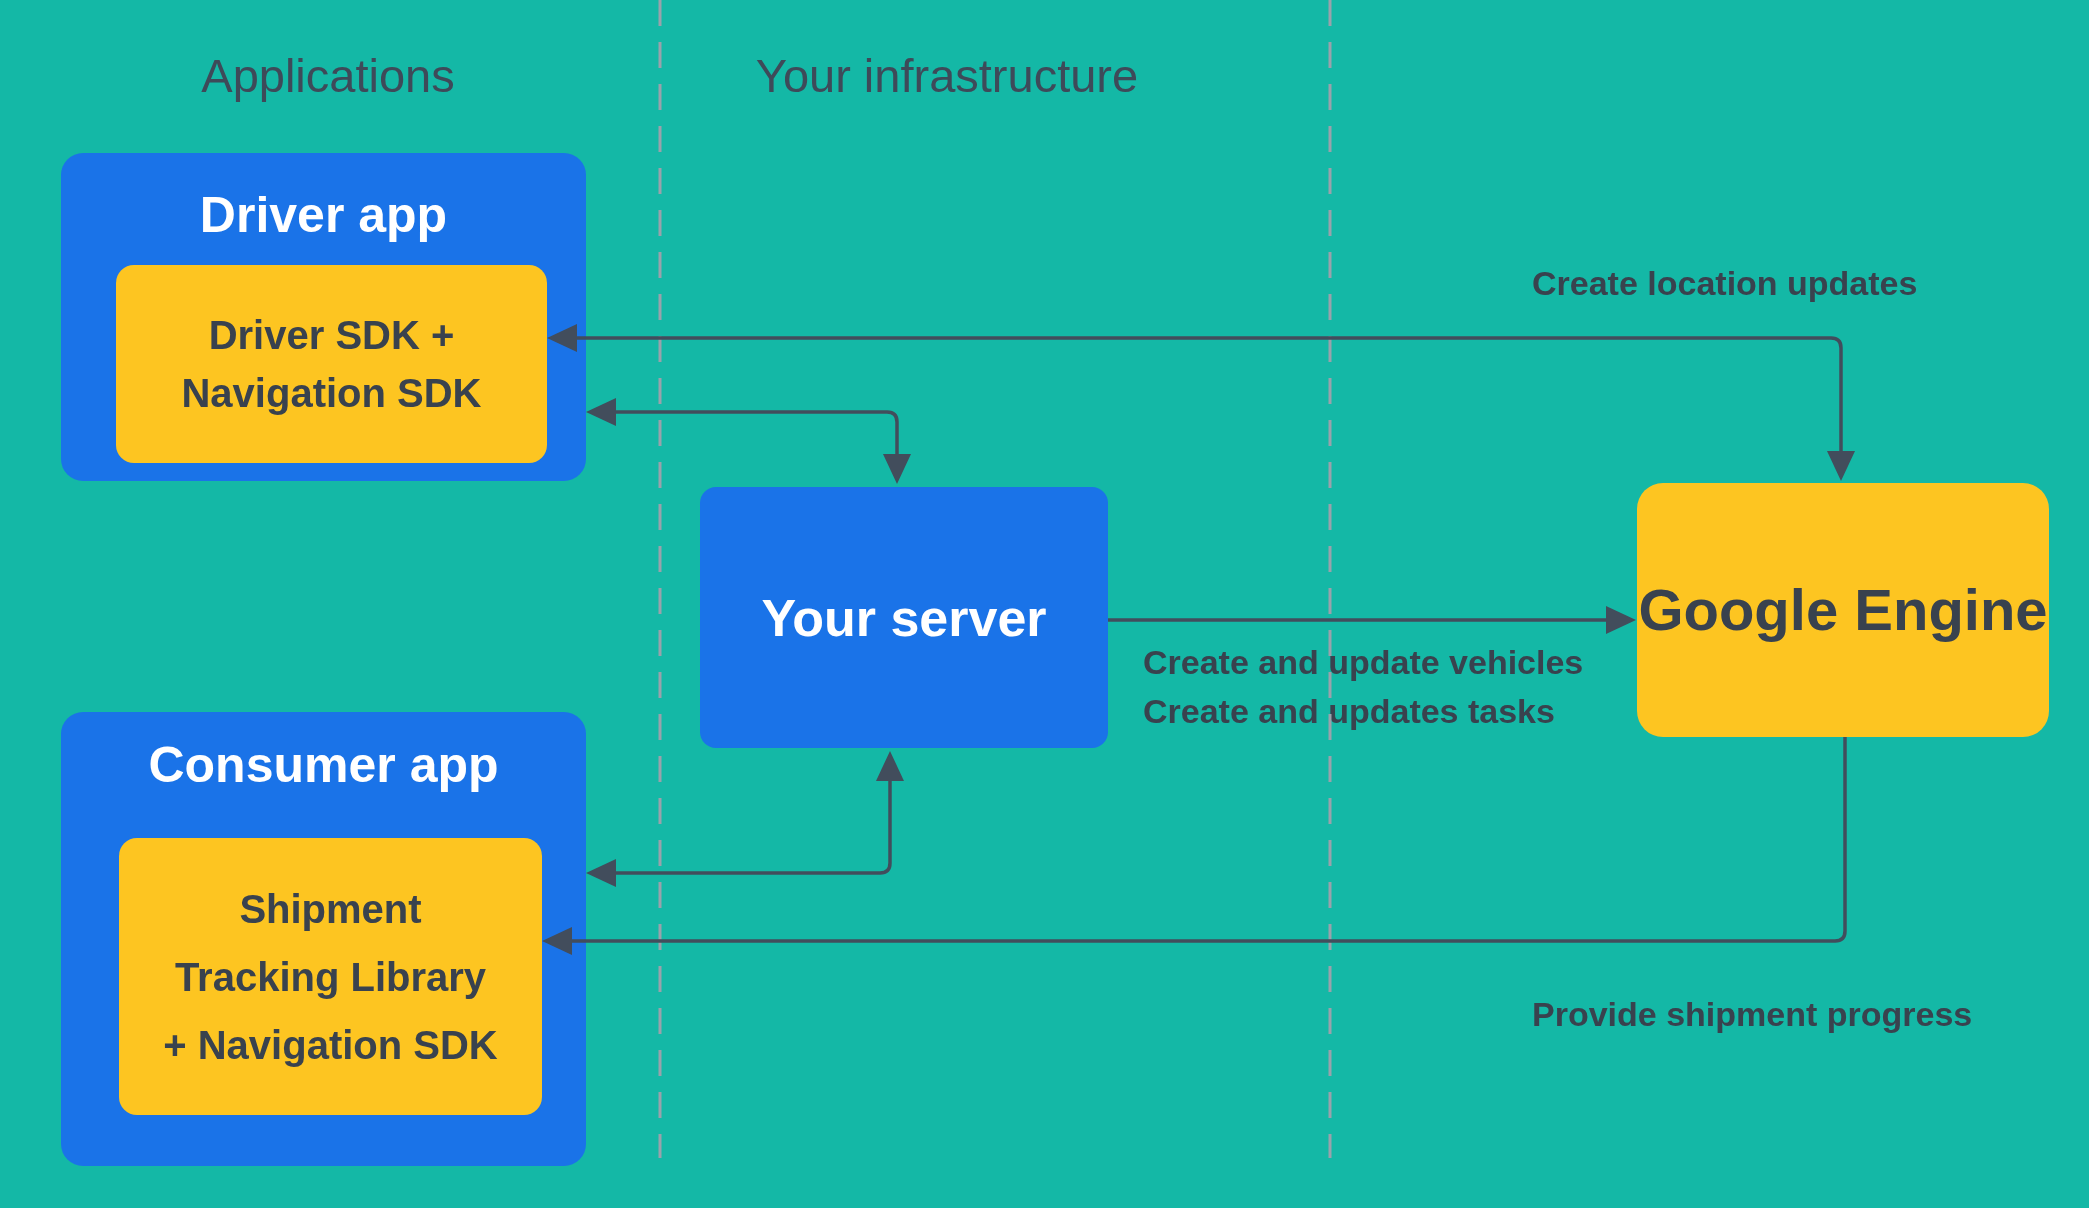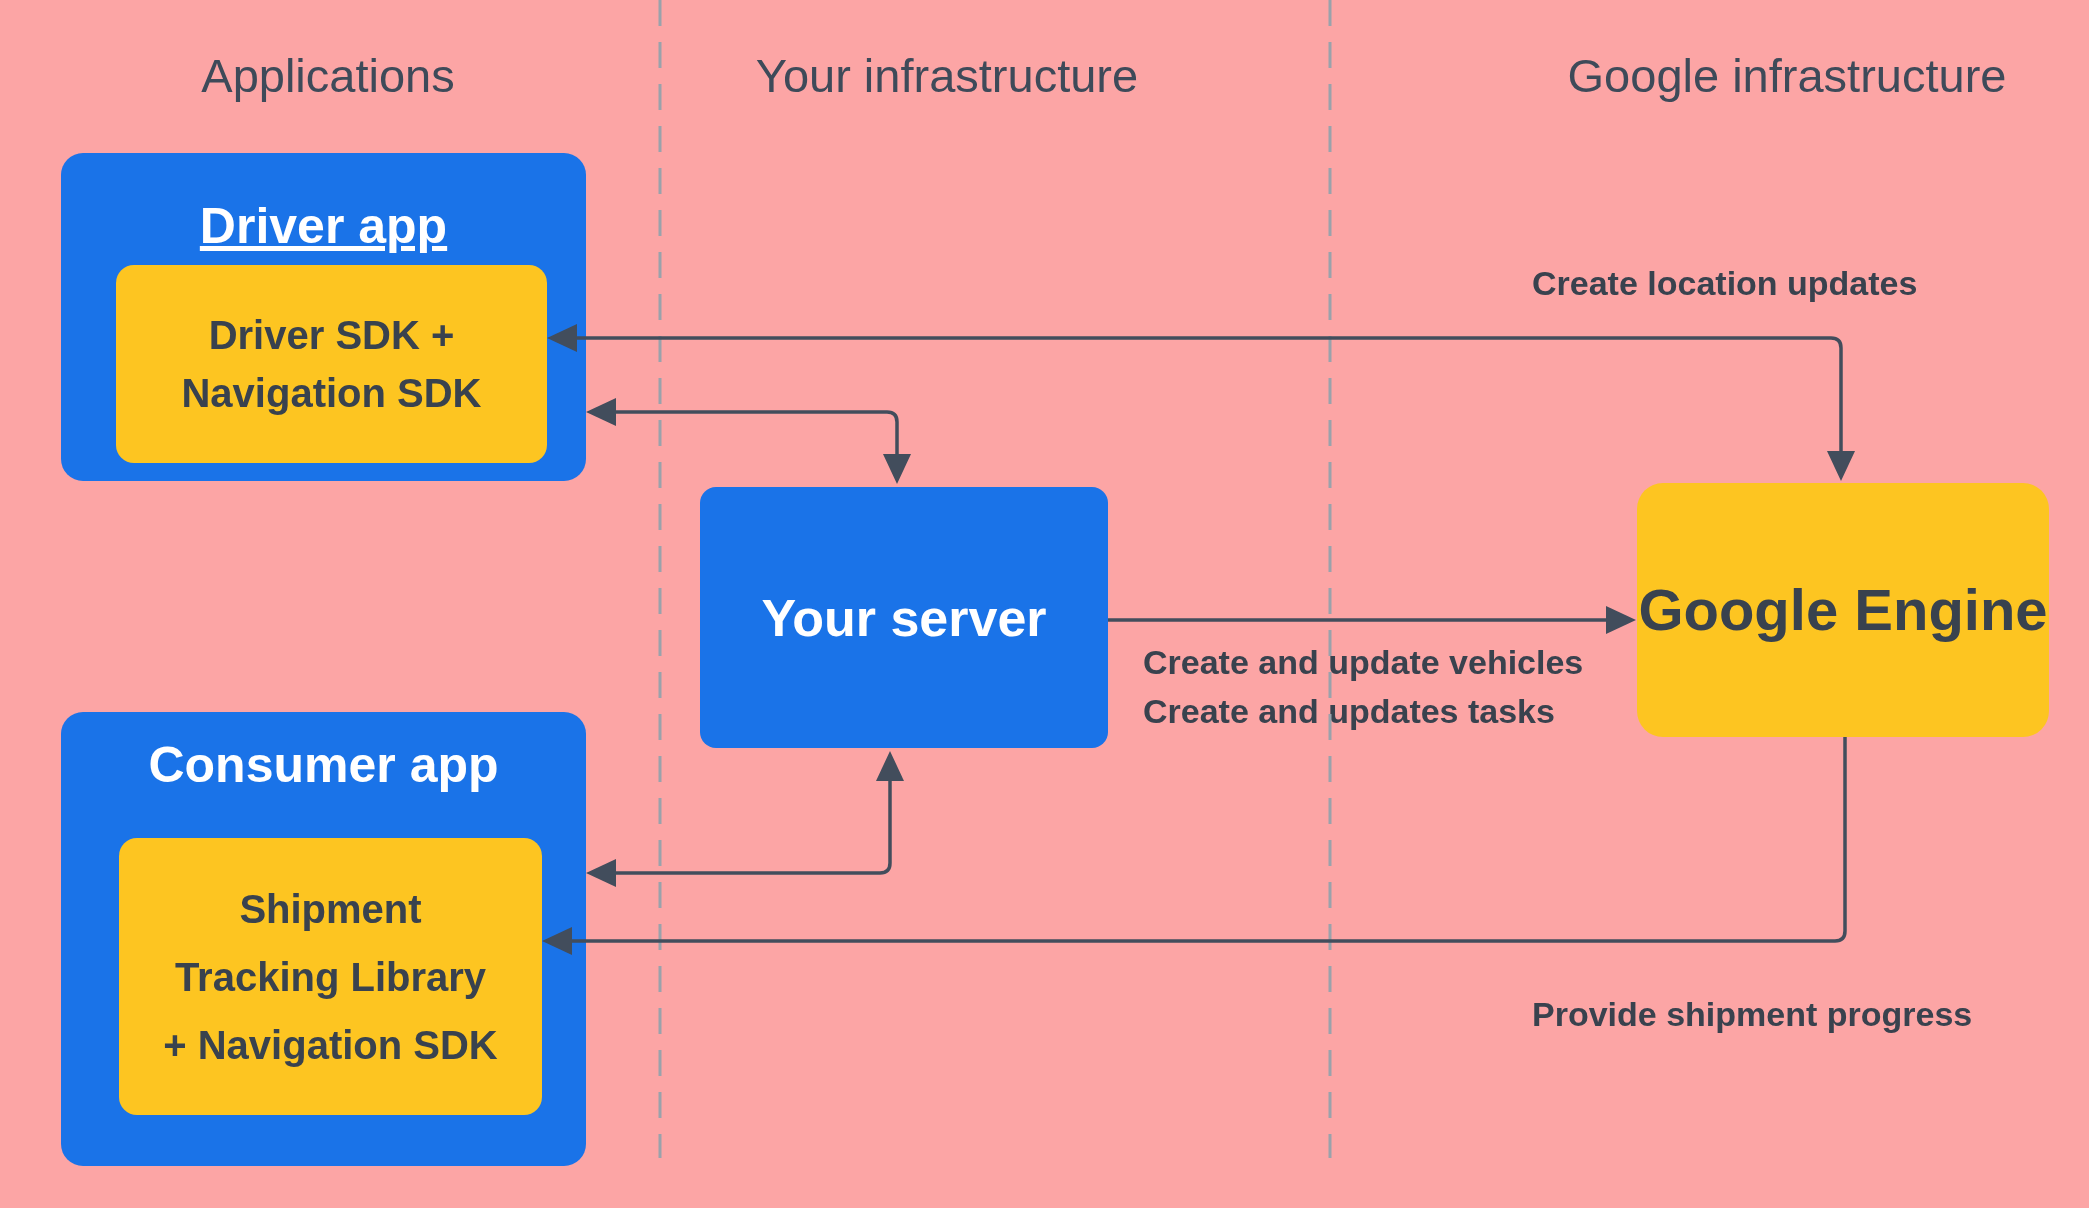--- a/index.html
+++ b/index.html
@@ -1,40 +1,40 @@
 <!DOCTYPE html>
 <html style="--blue: #1a73e8; --yellow: #fdc521; --line: #424d5c; --dash: #9aa2ab; --heading: #3e4a59; --dark-text: #39424e;"><head>
 <meta charset="utf-8">
 <style>
   :root{
     --blue:#1a73e8; --yellow:#fdc521; --line:#424d5c; --dash:#9aa2ab;
     --heading:#3e4a59; --dark-text:#39424e;
   }
   html,body{margin:0;padding:0;background:#fff;}
   .stage{
-    position:relative; width:2089px; height:1208px; background:#fca5a5;
+    position:relative; width:2089px; height:1208px; background:#14b8a6;
     font-family:"Liberation Sans", sans-serif; overflow:hidden;
   }
   .col-heading{
     position:absolute; top:48px; transform:translateX(-50%);
     font-size:47px; color:var(--heading); white-space:nowrap;
   }
   .box{position:absolute; box-sizing:border-box;}
   .blue-box{background:var(--blue); border-radius:22px;}
   .yellow-box{
     background:var(--yellow); border-radius:18px;
     display:flex; flex-direction:column; align-items:center; justify-content:center;
     color:var(--dark-text); font-weight:bold; font-size:40px; text-align:center;
   }
   .blue-title{
     color:#fff; font-weight:bold; font-size:50px; text-align:center;
     white-space:nowrap;
   }
   .driver-app{left:61px; top:153px; width:525px; height:328px;}
-  .driver-app .blue-title{margin-top:44px;text-decoration:underline;}
+  .driver-app .blue-title{margin-top:33px;}
   .driver-sdk{left:116px; top:265px; width:431px; height:198px; line-height:58px;}
   .consumer-app{left:61px; top:712px; width:525px; height:454px;}
   .consumer-app .blue-title{margin-top:24px;}
   .shipment-lib{left:119px; top:838px; width:423px; height:277px; line-height:68px;}
   .your-server{
     left:700px; top:487px; width:408px; height:261px; border-radius:16px;
     display:flex; align-items:center; justify-content:center;
   }
   .your-server .blue-title{margin-top:0; font-size:52px;}
   .fleet-engine{
@@ -53,21 +53,20 @@
   .edge{stroke:var(--line); stroke-width:3.5; fill:none;}
   .head{fill:var(--line); stroke:none;}
 </style>
 </head>
 <body>
 
 <div class="stage">
 
   <div class="col-heading" style="left:328px">Applications</div>
   <div class="col-heading" style="left:947px">Your infrastructure</div>
-  <div class="col-heading" style="left:1787px">Google infrastructure</div>
 
   <div class="box blue-box driver-app">
     <div class="blue-title">Driver app</div>
   </div>
   <div class="box yellow-box driver-sdk">
     <div>Driver SDK +</div>
     <div>Navigation SDK</div>
   </div>
 
   <div class="box blue-box consumer-app">

